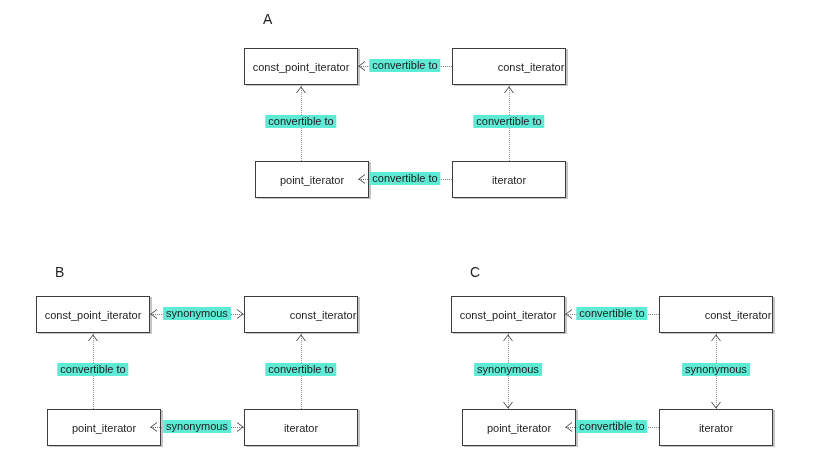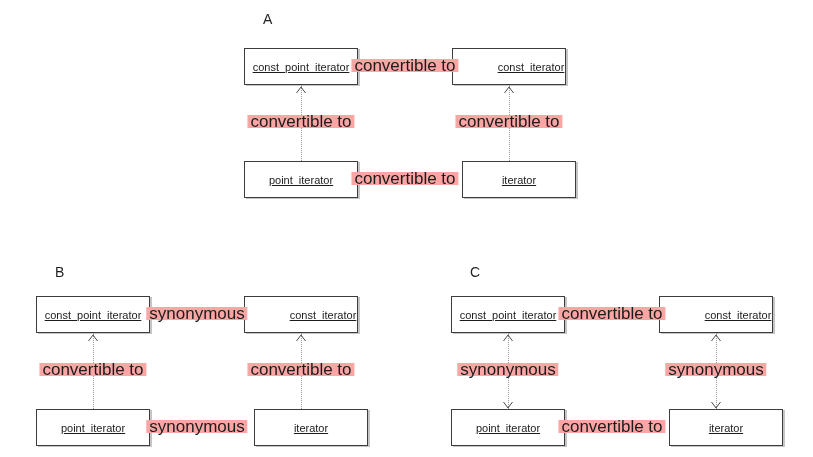--- a/index.html
+++ b/index.html
@@ -12,36 +12,36 @@
   .d-b{left:36px;top:296px;}
   .d-c{left:451px;top:296px;}
   .dlabel{position:absolute;left:19px;font-size:14px;color:#1f1f1f;}
   .d-a .dlabel{top:-37px;}
   .d-b .dlabel,.d-c .dlabel{top:-32px;}
 
   .node{
     position:absolute;width:114px;height:37px;background:#ffffff;
     border:1px solid #3d3d3d;box-shadow:2px 1px 0 rgba(158,158,158,.6);
     display:flex;align-items:center;justify-content:center;
-    font-size:11px;color:#1c1c1c;box-sizing:border-box;white-space:nowrap;text-decoration:underline;
+    font-size:11px;color:#1c1c1c;box-sizing:border-box;white-space:nowrap;
   }
   .node.tl{left:0;top:0;}
   .node.tr{left:208px;top:0;padding-left:44px;}
-  .node.bl{left:0;top:113px;}
-  .node.br{left:218px;top:113px;}
+  .node.bl{left:11px;top:113px;}
+  .node.br{left:208px;top:113px;}
 
   .hline{position:absolute;width:94px;height:0;border-top:1px dotted #7e7e7e;left:114px;}
   .hline.t{top:18px;}
   .hline.b{top:131px;}
   .vline{position:absolute;width:0;height:76px;border-left:1px dotted #9a9a9a;top:37px;}
   .vline.l{left:57px;}
   .vline.r{left:265px;}
 
   .elabel{
-    position:absolute;background:#fca5a5;font-size:17px;color:#1c1c1c;
+    position:absolute;background:#5eead4;font-size:11px;color:#1c1c1c;
     padding:0 3px;white-space:nowrap;transform:translateX(-50%);line-height:13px;
   }
   .elabel.h.t{left:161px;top:11px;}
   .elabel.h.b{left:161px;top:124px;}
   .elabel.v.l{left:57px;top:67px;}
   .elabel.v.r{left:265px;top:67px;}
 
   .ah{position:absolute;}
   .ah.hl-t{left:114px;top:13px;}
   .ah.hr-t{left:200px;top:13px;}

